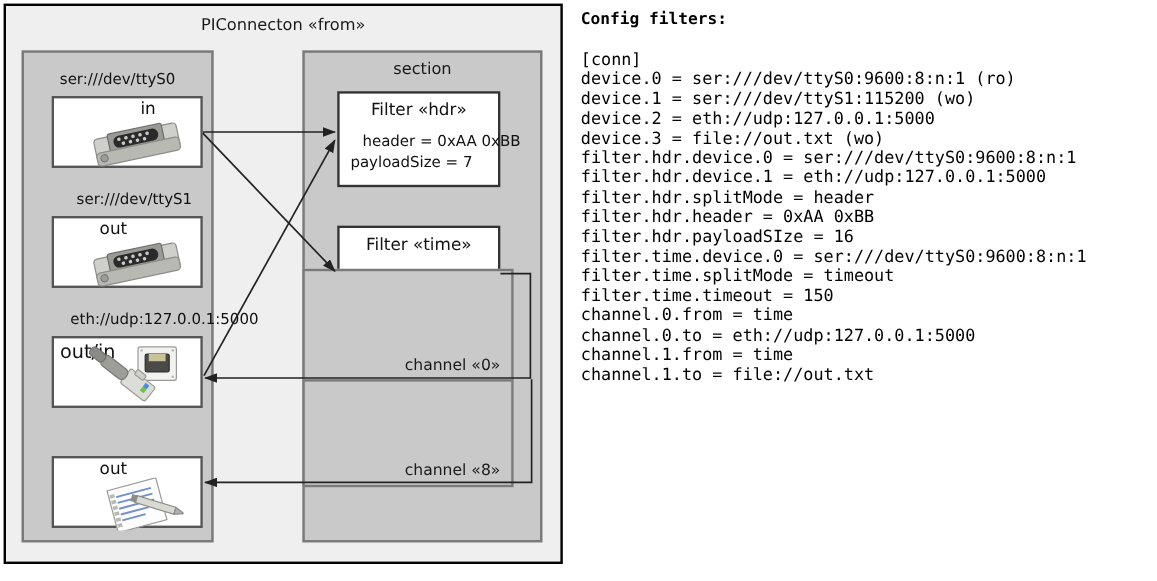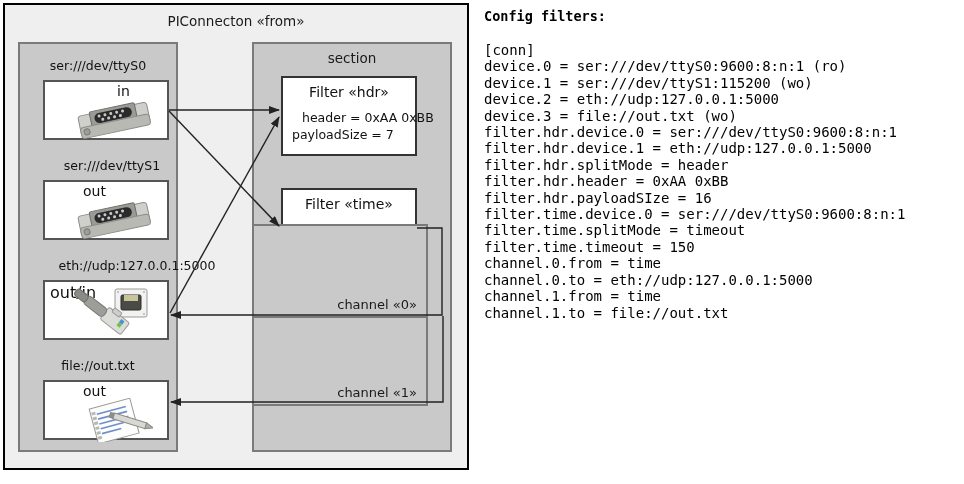--- a/index.html
+++ b/index.html
@@ -122,21 +122,20 @@
         <rect x="40" y="22" width="26" height="15" rx="2" fill="#dcdcd8" stroke="#9a9a96"></rect>
         <rect x="45" y="19" width="9" height="5" rx="1" fill="#cfcfcb" stroke="#9a9a96"></rect>
         <rect x="57" y="24" width="4" height="4" fill="#4a90d9"></rect>
         <rect x="57" y="28" width="4" height="4" fill="#6cc24a"></rect>
         <rect x="16" y="25" width="25" height="10" rx="4" fill="#9d9d99" stroke="#787874"></rect>
         <rect x="4" y="26" width="14" height="8" rx="3" fill="#8a8a86" stroke="#6e6e6a"></rect>
       </g>
     </svg>
   </div>
 
-  <div class="dev-caption" style="left:18px;top:358px;width:160px;">file://out.txt</div>
   <div class="dev-box" style="left:43px;top:380px;width:126px;height:60px;">
     <div class="dev-dir" style="left:38px;top:1px;">out</div>
     <svg style="position:absolute;left:38px;top:16px;" width="70" height="44" viewBox="0 0 70 44">
       <g transform="rotate(-15 35 22)">
         <rect x="10" y="4" width="42" height="36" fill="#fdfdfd" stroke="#9a9a96"></rect>
         <g stroke="#6f8fc9" stroke-width="1.6">
           <line x1="16" y1="11" x2="46" y2="11"></line>
             <line x1="16" y1="16" x2="46" y2="16"></line>
           <line x1="16" y1="21" x2="46" y2="21"></line>
             <line x1="16" y1="26" x2="40" y2="26"></line>
@@ -171,21 +170,21 @@
 
   <div class="filter-box" style="left:281px;top:188px;width:136px;height:80px;">
     <div class="filter-title">Filter «time»</div>
     <div class="filter-prop" style="top:36px;">timeout = 150 ms</div>
   </div>
 
   <div class="chan-cell" style="top:224px;height:94px;">
     <div class="chan-label">channel «0»</div>
   </div>
   <div class="chan-cell" style="top:316px;height:90px;">
-    <div class="chan-label">channel «1»</div>
+    <div class="chan-label">channel «8»</div>
   </div>
 
   <svg class="edges">
     <defs>
       <marker id="ah" markerWidth="11" markerHeight="8" refX="10" refY="4" orient="auto" markerUnits="userSpaceOnUse">
         <path d="M0,0 L11,4 L0,8 z" fill="#222"></path>
       </marker>
     </defs>
     <g stroke="#222" stroke-width="1.4" fill="none" marker-end="url(#ah)">
       <path d="M169,110 L279,110"></path>

